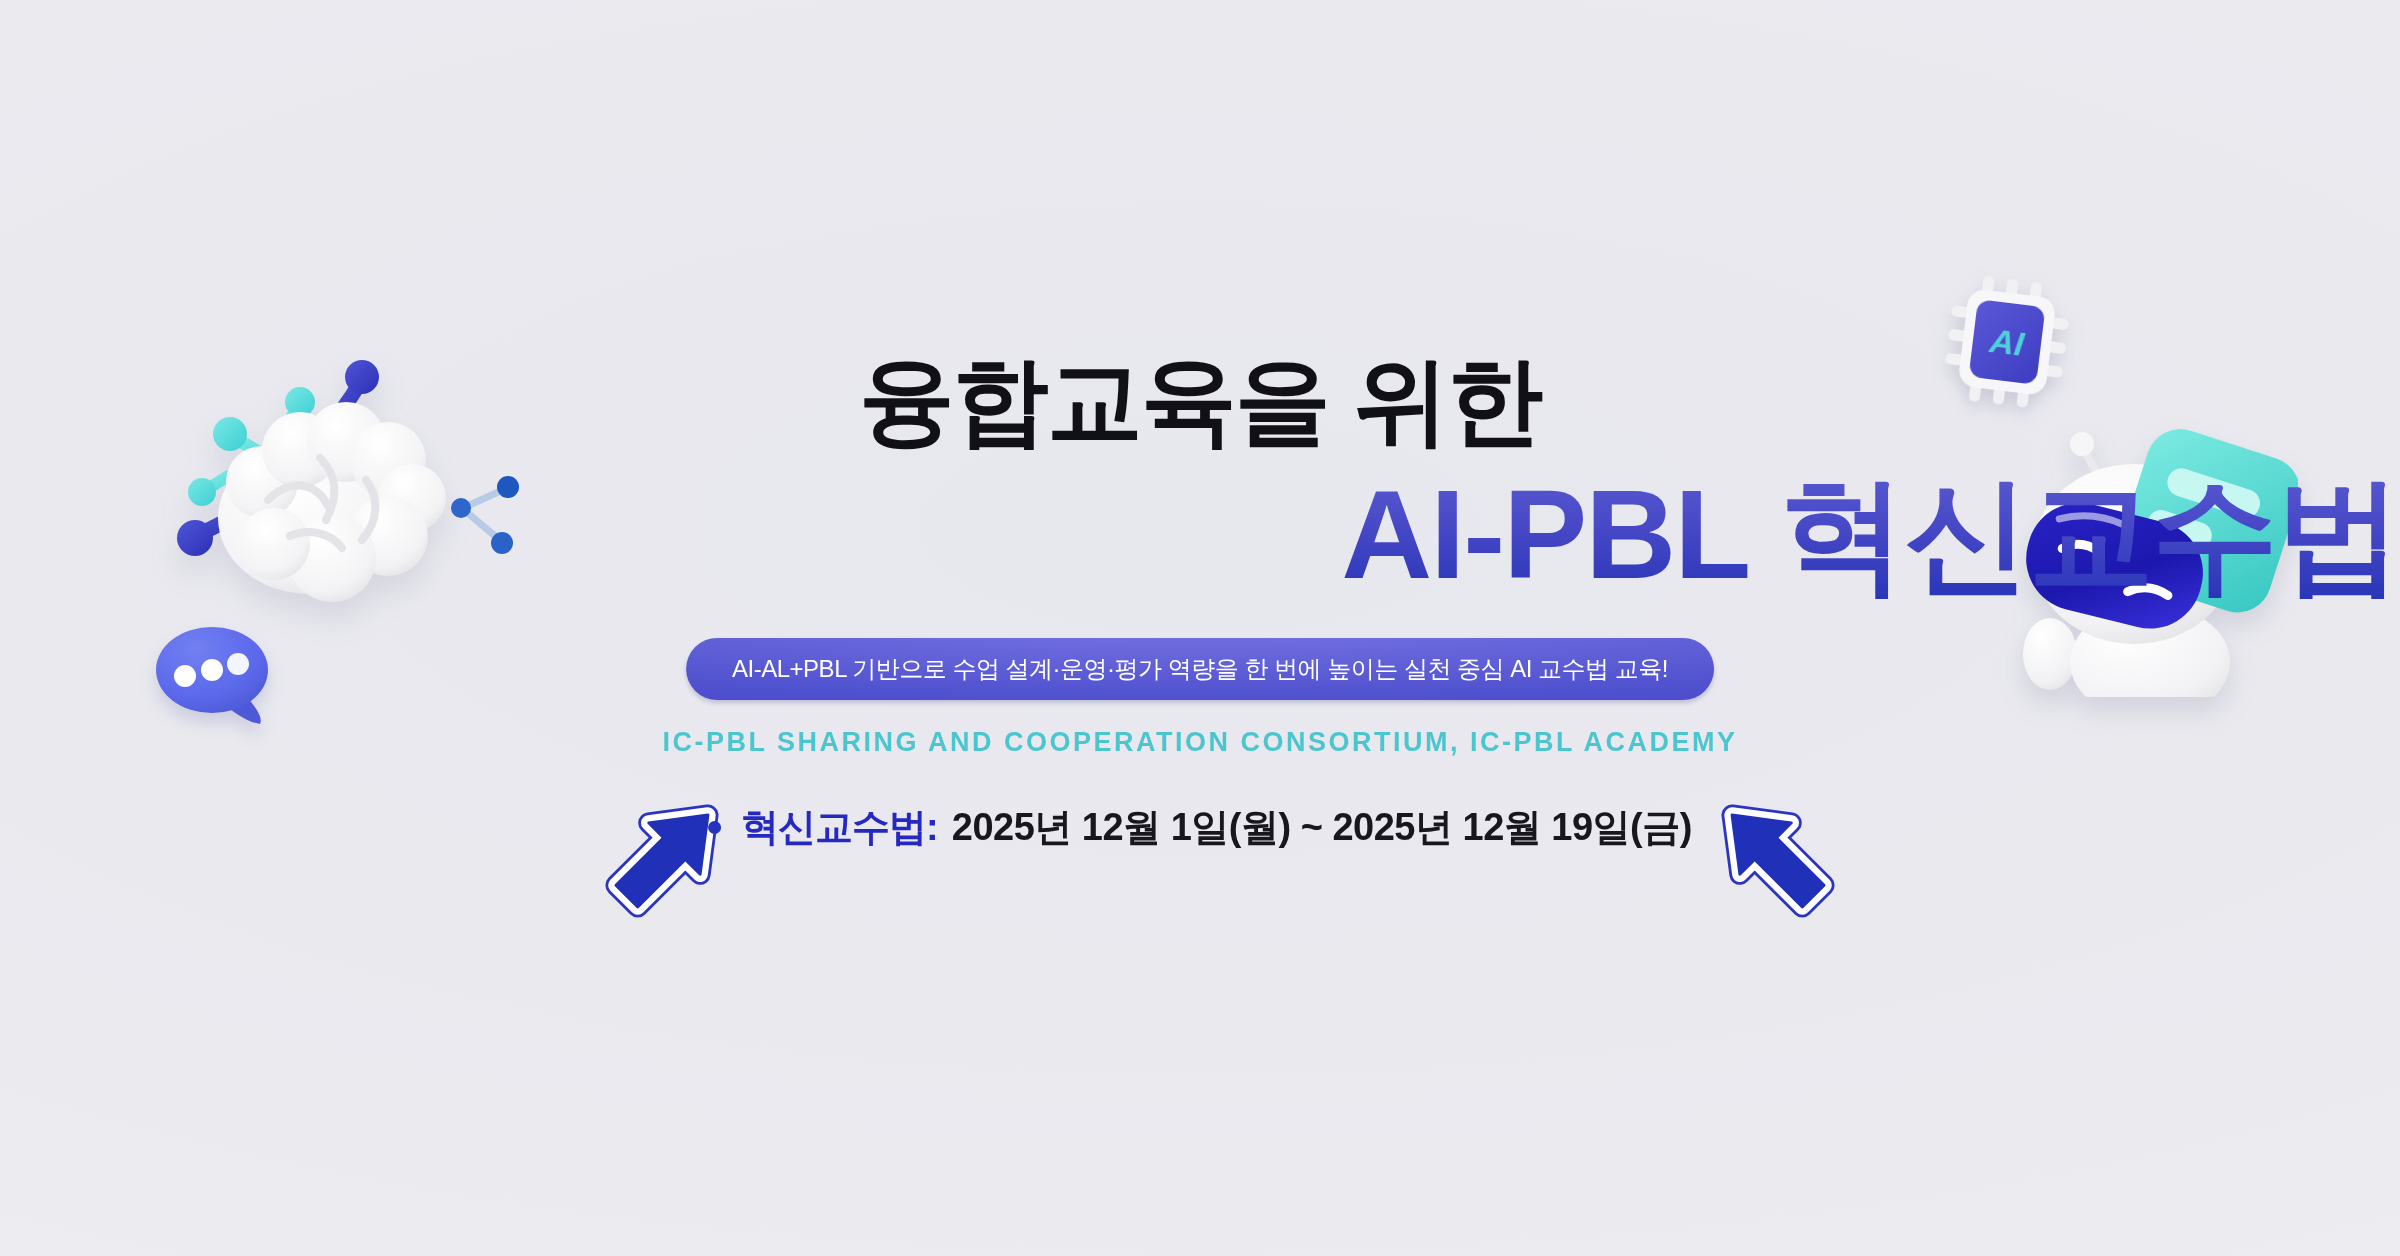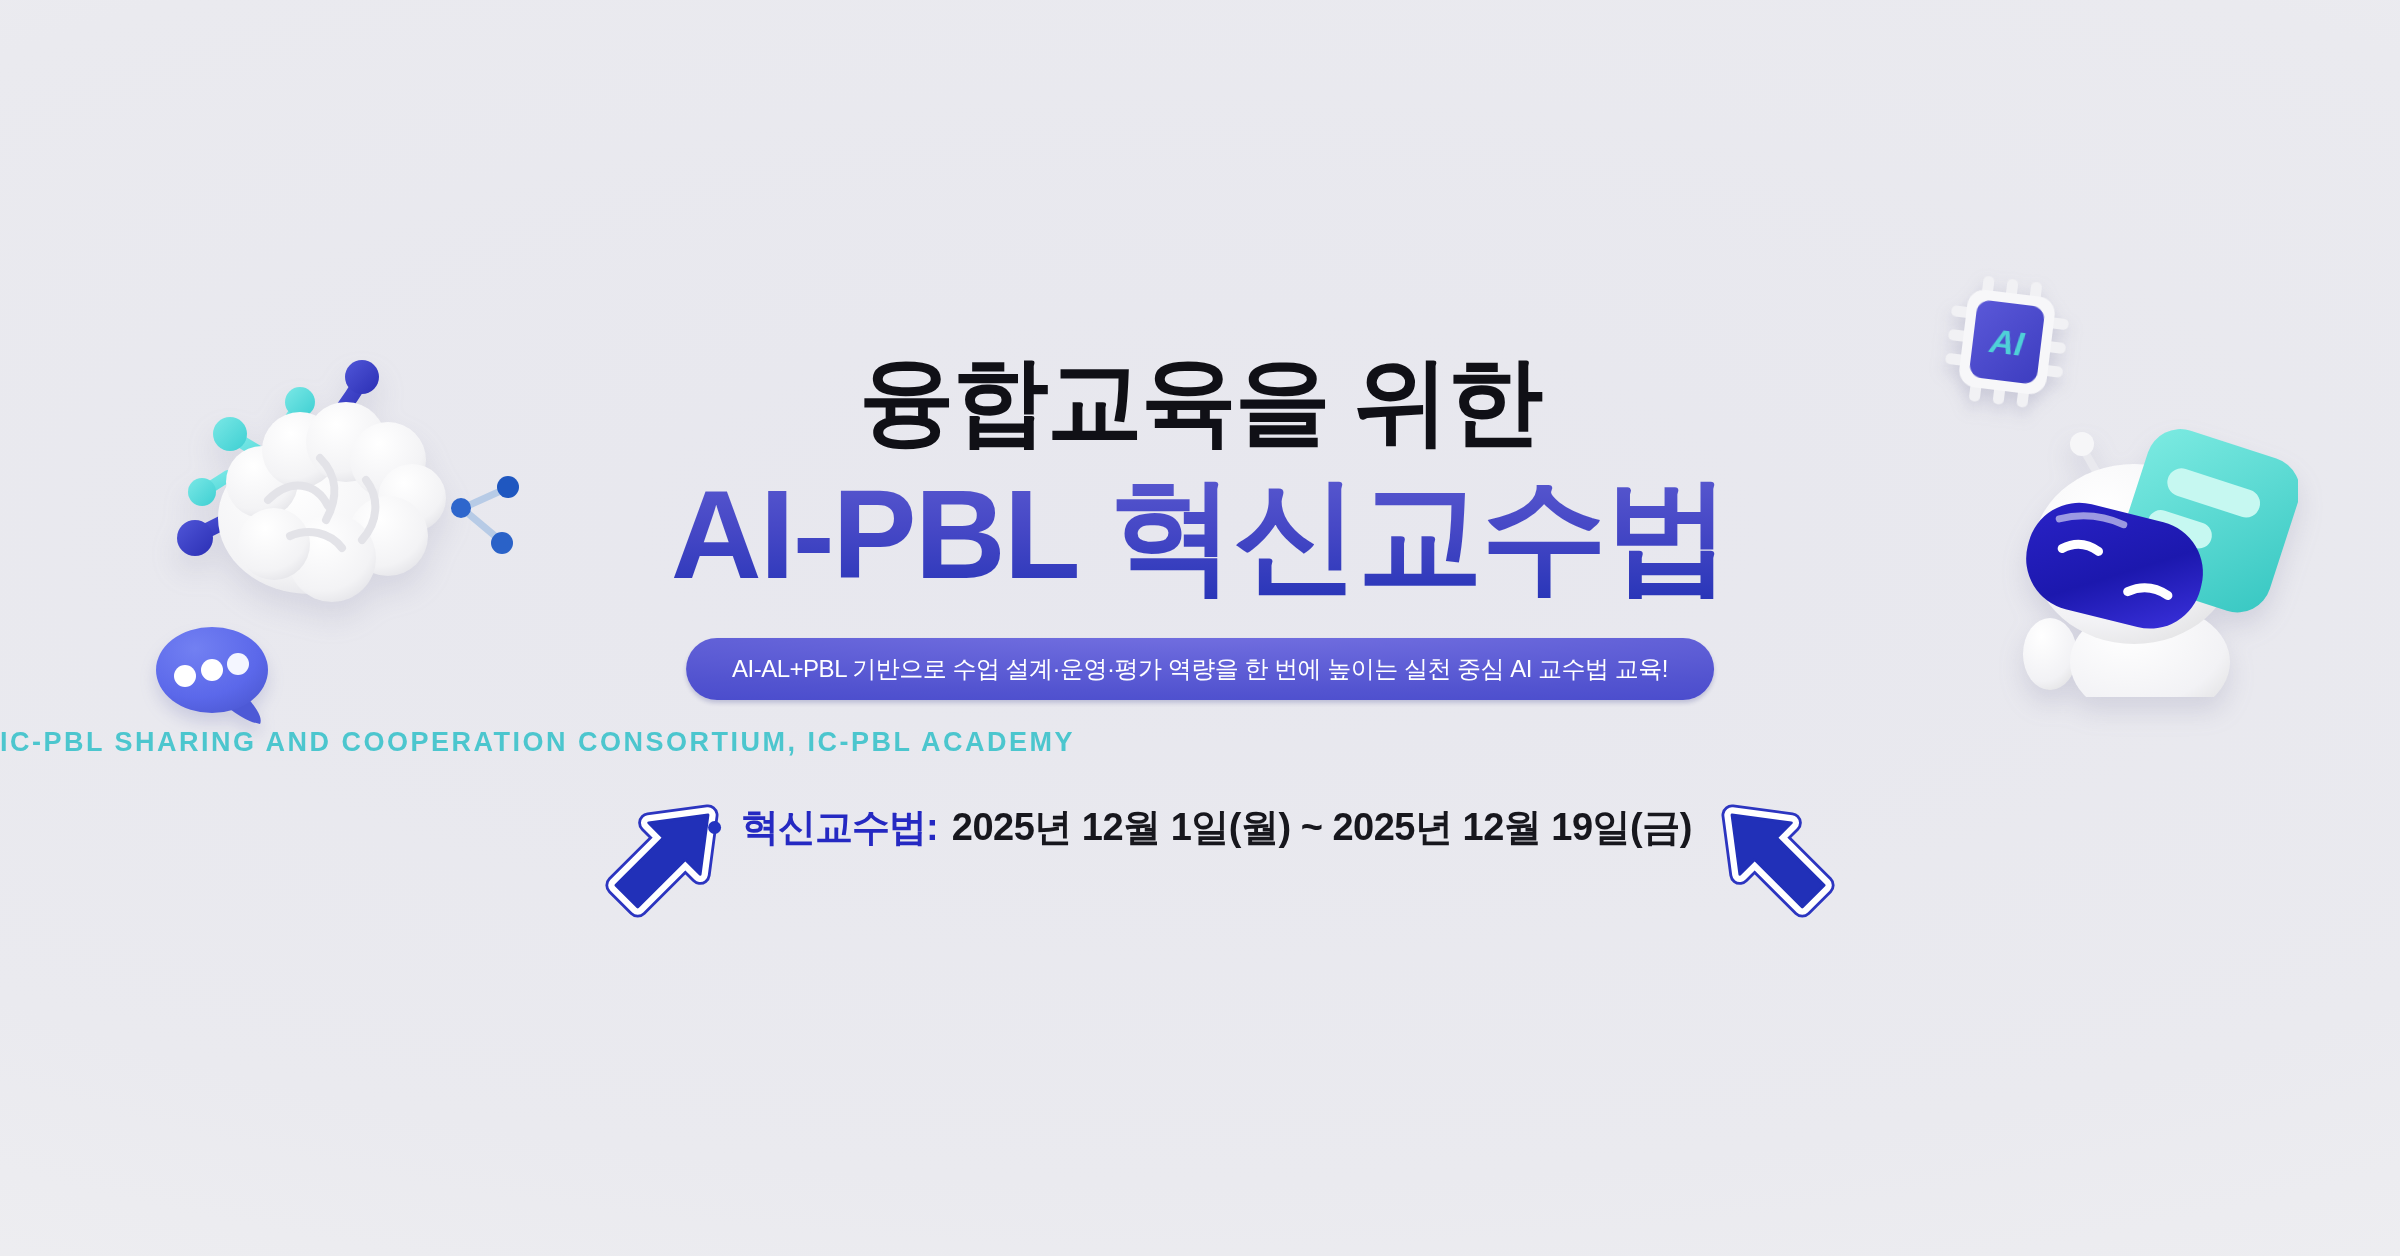--- a/index.html
+++ b/index.html
@@ -12,36 +12,36 @@
   }
 
   
   .title1{
     position:absolute; top:338px; left:0; width:100%;
     text-align:center; font-size:96px; font-weight:700;
     color:#101016; letter-spacing:-2px;
   }
   .title2{
     position:absolute; top:452px; left:0; width:100%;
-    text-align:center; font-size:126px; font-weight:800; letter-spacing:-2px;
+    text-align:right; font-size:126px; font-weight:800; letter-spacing:-2px;
     background:linear-gradient(180deg,#5f5ed2 0%,#4648c6 45%,#2130b4 100%);
     -webkit-background-clip:text; background-clip:text;
     color:transparent; -webkit-text-fill-color:transparent;
   }
   .pill{
     position:absolute; top:638px; left:50%; transform:translateX(-50%);
     height:62px; padding:0 46px; border-radius:32px;
     display:flex; align-items:center; white-space:nowrap;
     background: radial-gradient(150% 210% at 50% -30%, #7a76e4 0%, #5354d0 55%, #3a3ec6 100%);
     box-shadow: 0 3px 4px rgba(45,48,130,.22);
     color:#ffffff; font-size:24px; font-weight:500; letter-spacing:-0.5px;
   }
   .organizer{
     position:absolute; top:727px; left:0; width:100%;
-    font-size:27px; font-weight:700; letter-spacing:2.5px;
+    text-align:center; font-size:27px; font-weight:700; letter-spacing:2.5px;
     color:#4cc6ce;
   }
   .schedule{
     position:absolute; top:802px; left:50%; transform:translateX(-50%);
     display:flex; flex-direction:column; gap:18px;
   }
   .schedule-row{ display:flex; align-items:center; gap:14px; font-size:38px; white-space:nowrap; }
   .bullet-dot{ width:13px; height:13px; border-radius:50%; background:#2433c0; flex:0 0 auto; margin-right:6px; }
   .schedule-label{ font-weight:800; color:#2529c2; letter-spacing:-1px; }
   .schedule-value{ font-weight:600; color:#17171d; letter-spacing:-0.5px; }

